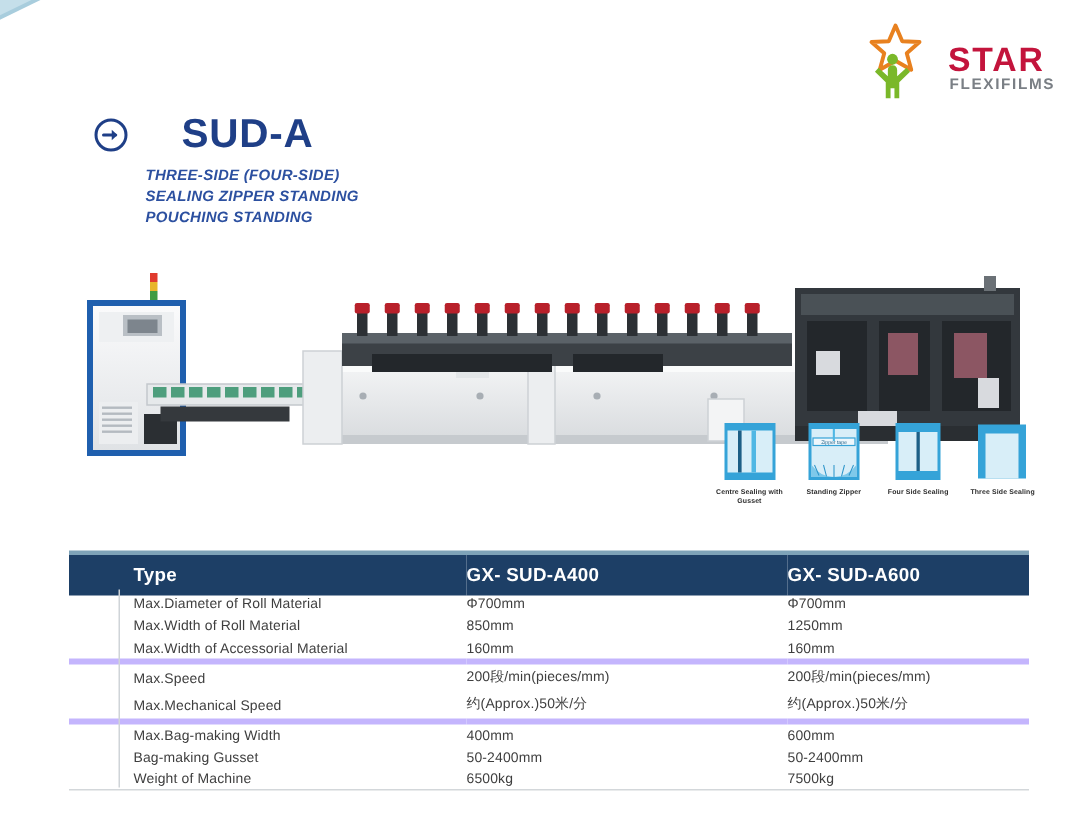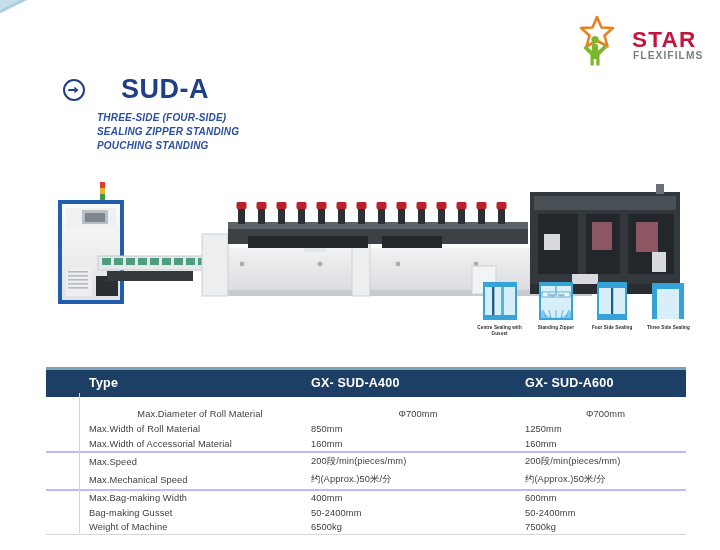--- a/index.html
+++ b/index.html
@@ -63,22 +63,22 @@
     background:#1d3f66;color:#ffffff;text-align:left;
     font-size:12.5px;font-weight:bold;padding:6px 0 7px 0;
     letter-spacing:.2px;
   }
   thead th.h0{padding-left:43px;}
   tbody td{
     font-size:9.3px;color:#3e3e3e;padding:2.4px 0 2.4px 0;
     letter-spacing:.1px;white-space:nowrap;
   }
   tbody td.t0{padding-left:43px;}
-  tbody tr.grp td{border-top:2px solid #c4b5fd;}
-  tbody tr.first td{padding-top:12px;text-align:center;}
+  tbody tr.grp td{border-top:4px solid #c4b5fd;}
+  tbody tr.first td{padding-top:0;}
   .table-left-rule{
     position:absolute;left:33px;top:26px;bottom:2px;width:1px;background:#cfd4d8;
   }
   .table-bottom-rule{
     position:absolute;left:0;right:0;bottom:0;height:1px;background:#d3d7da;
   }
 </style>
 </head>
 <body>
 

